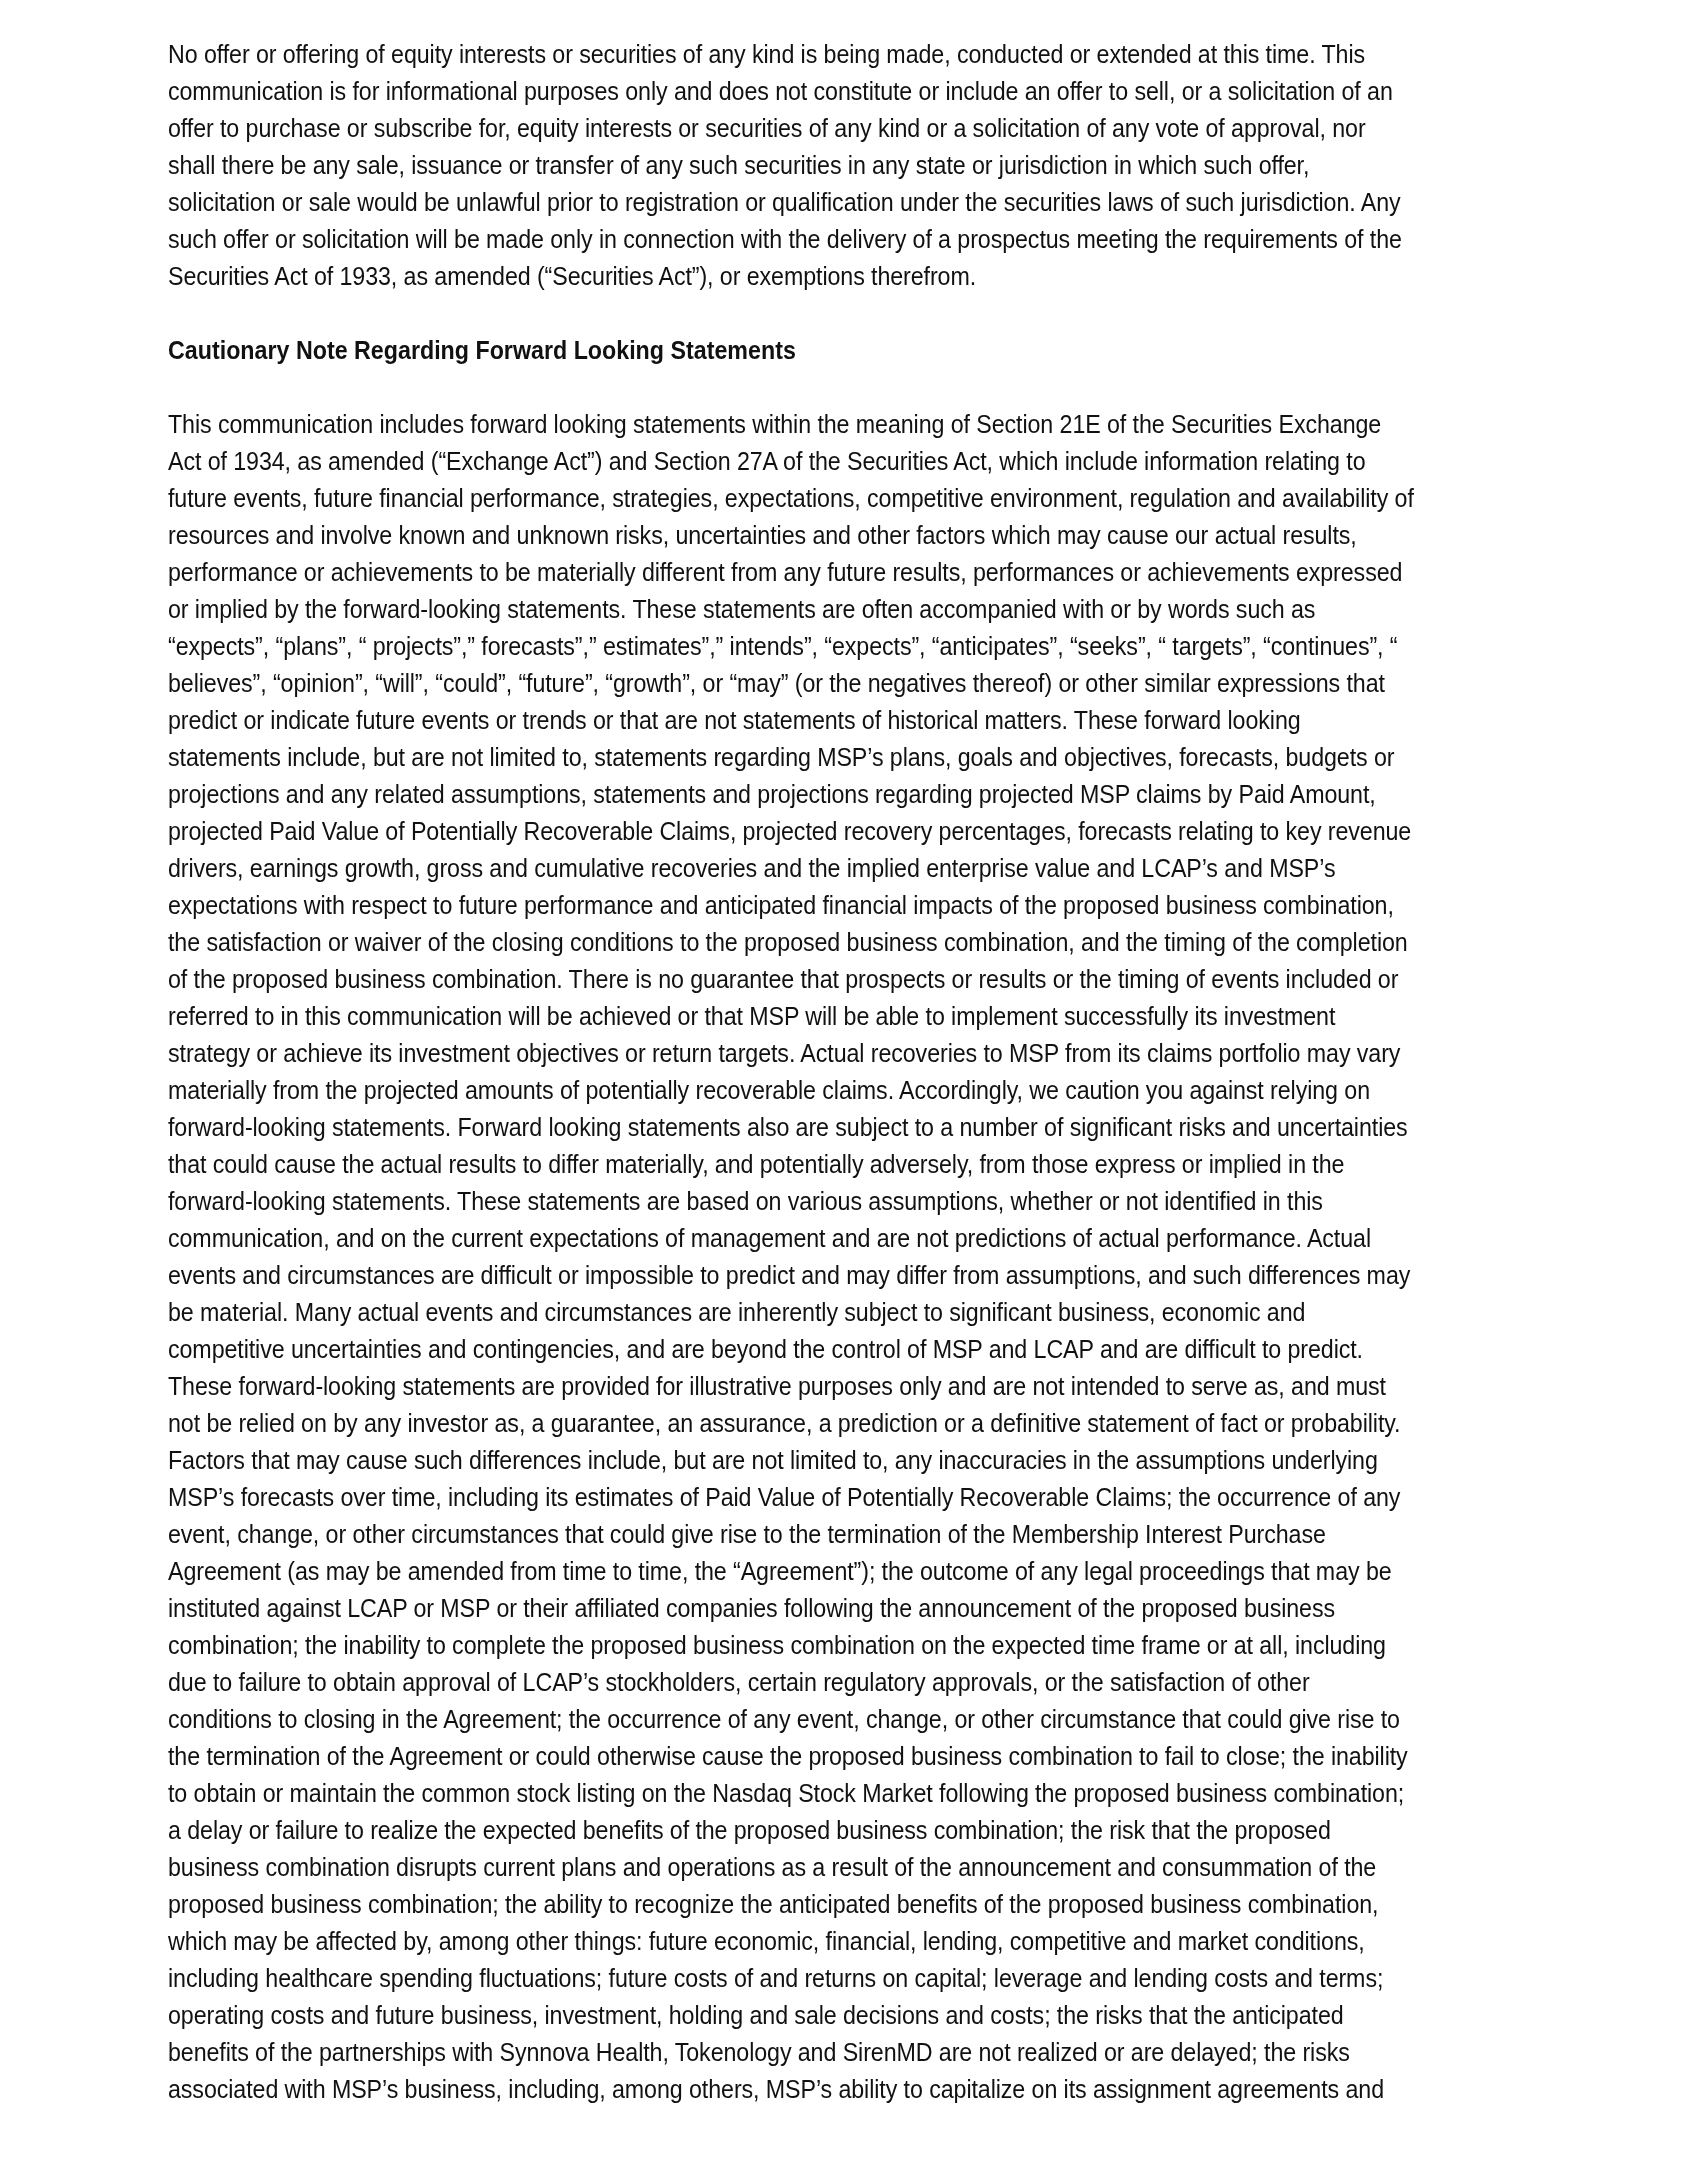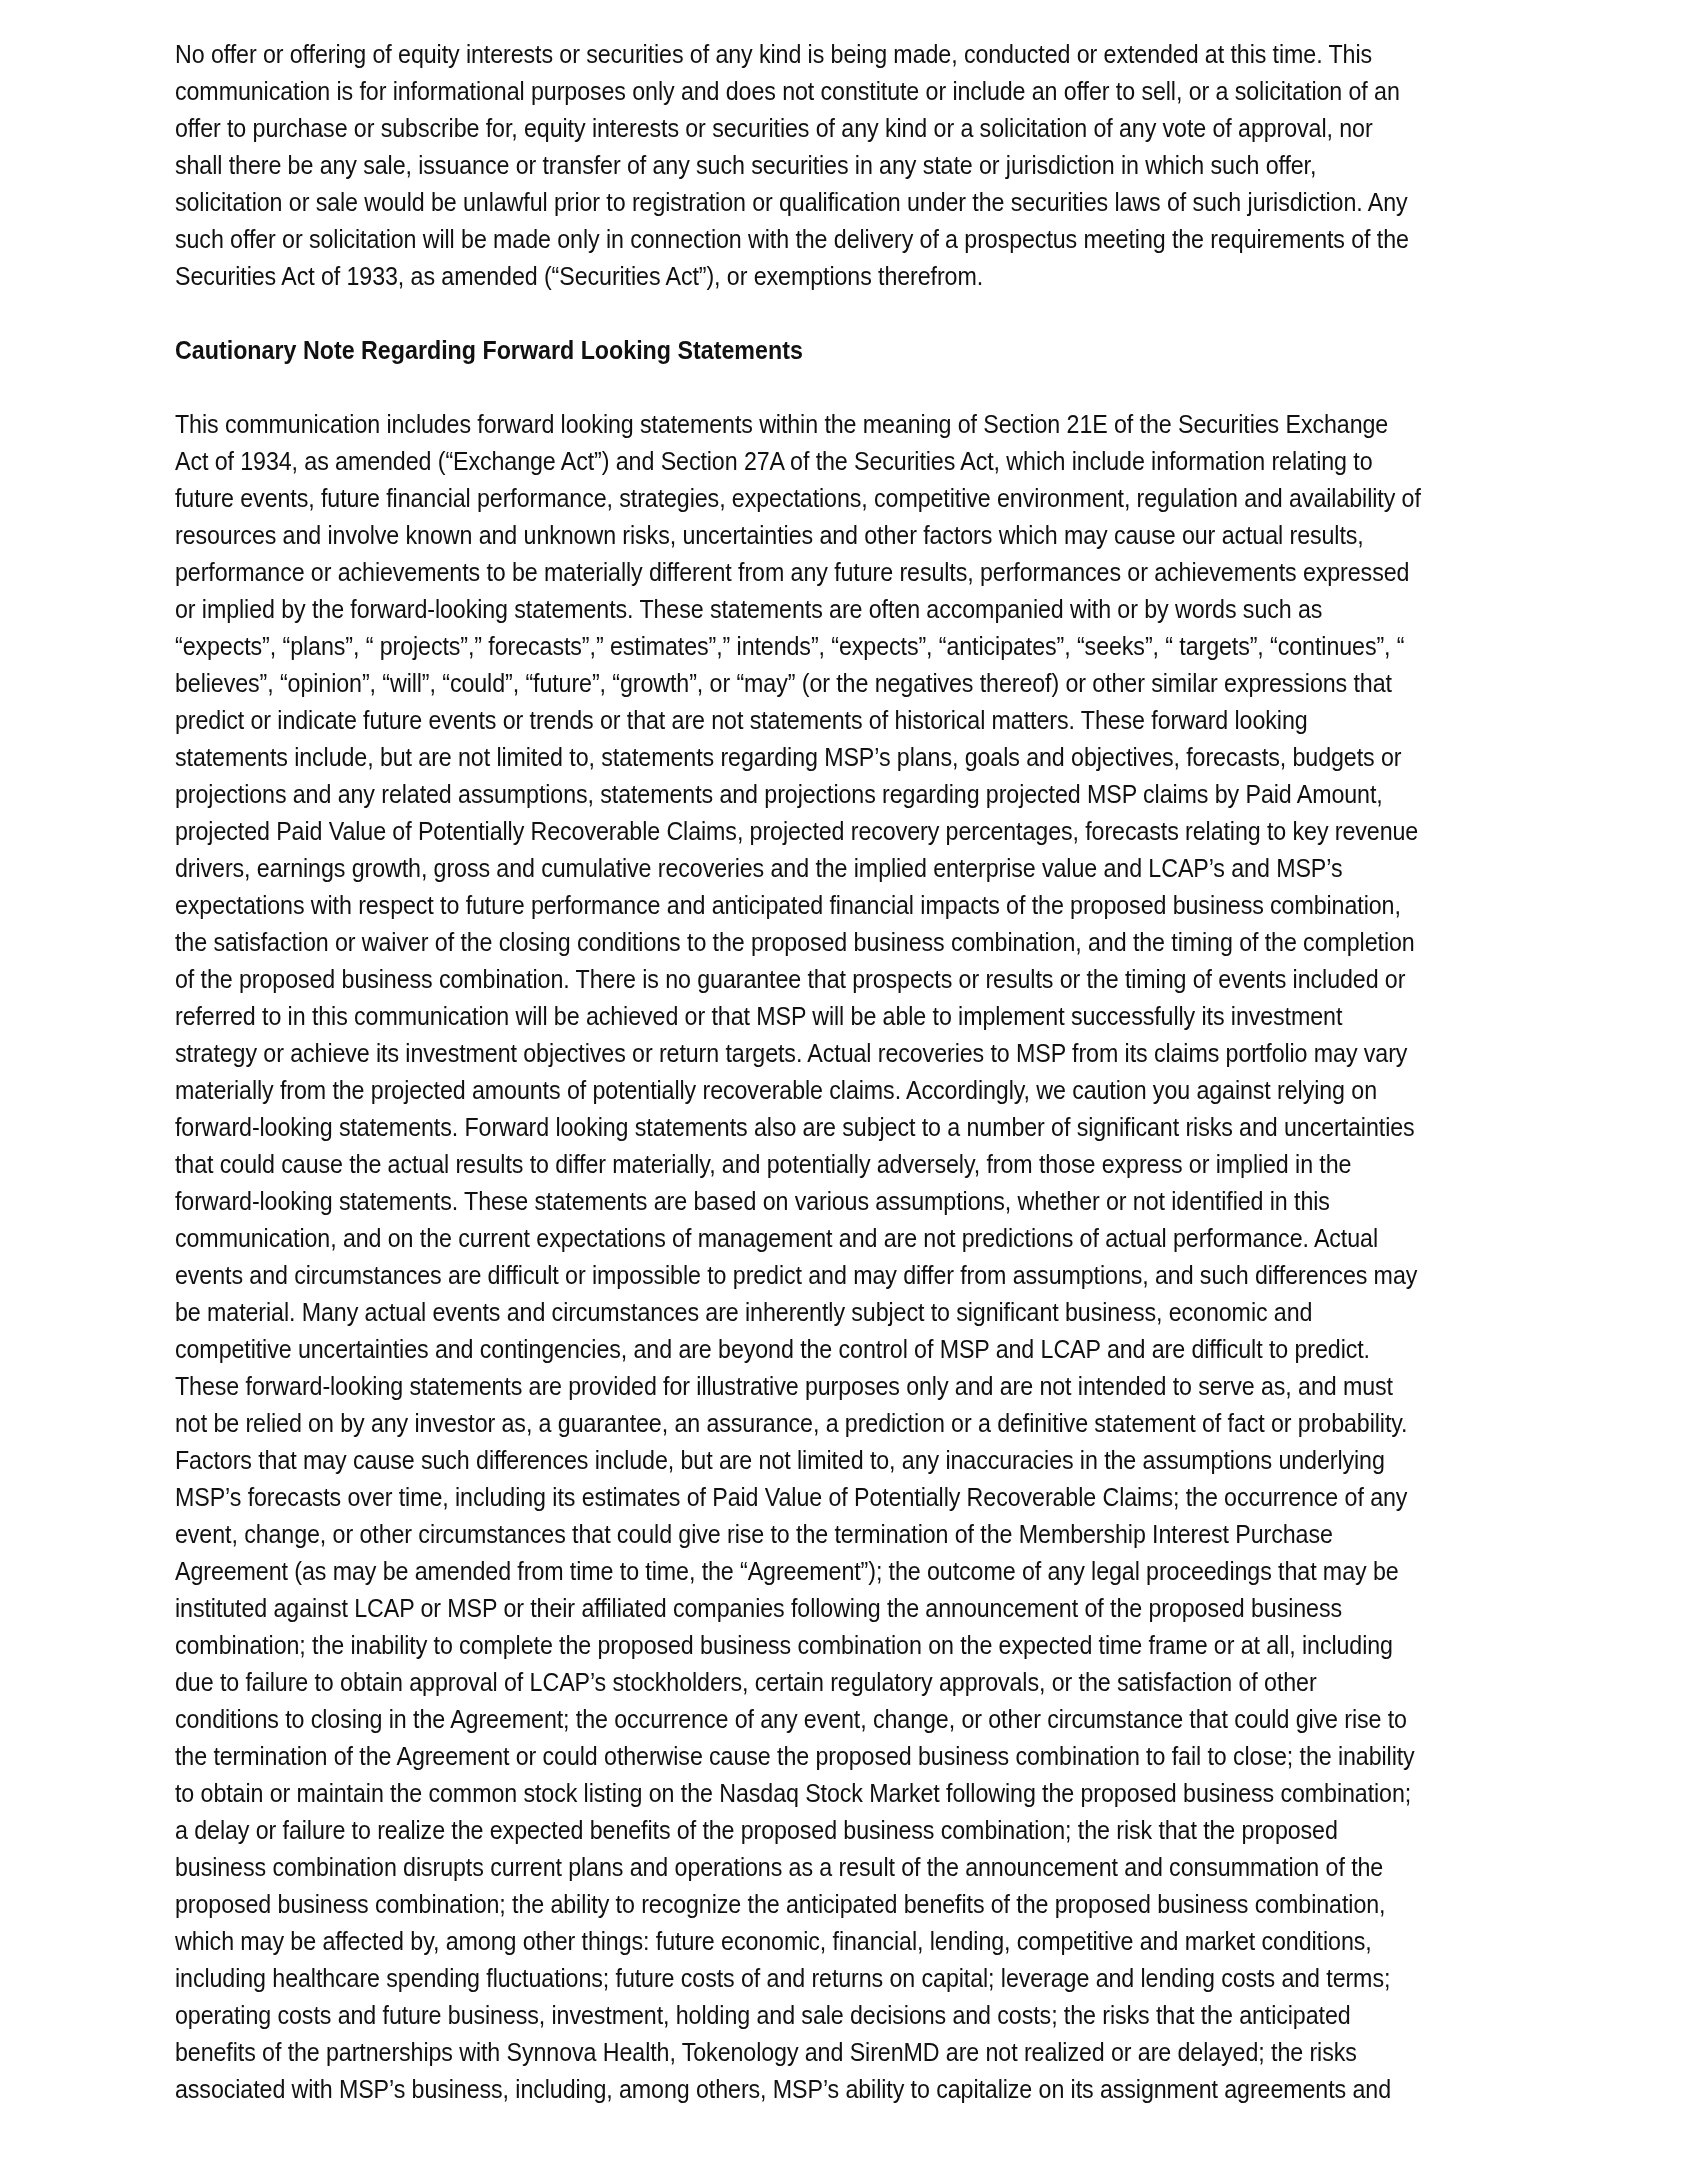--- a/index.html
+++ b/index.html
@@ -10,21 +10,21 @@
     body {
       width: 1684px;
       height: 2181px;
       position: relative;
       overflow: hidden;
       font-family: "Liberation Sans", sans-serif;
       color: #111111;
     }
     .page {
       position: absolute;
-      left: 175px;
+      left: 168px;
       top: 36px;
       width: 1363px;
     }
     .line {
       display: block;
       font-size: 25px;
       line-height: 37px;
       height: 37px;
       white-space: nowrap;
       transform: scaleX(0.93);

